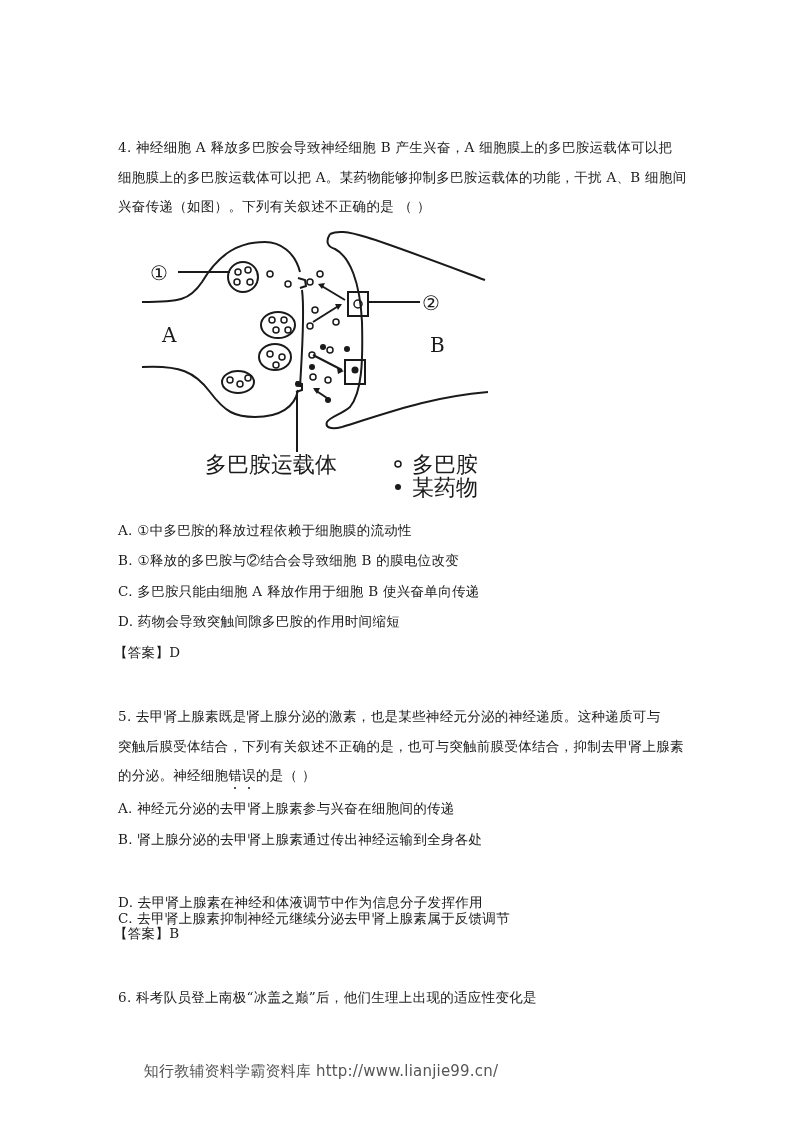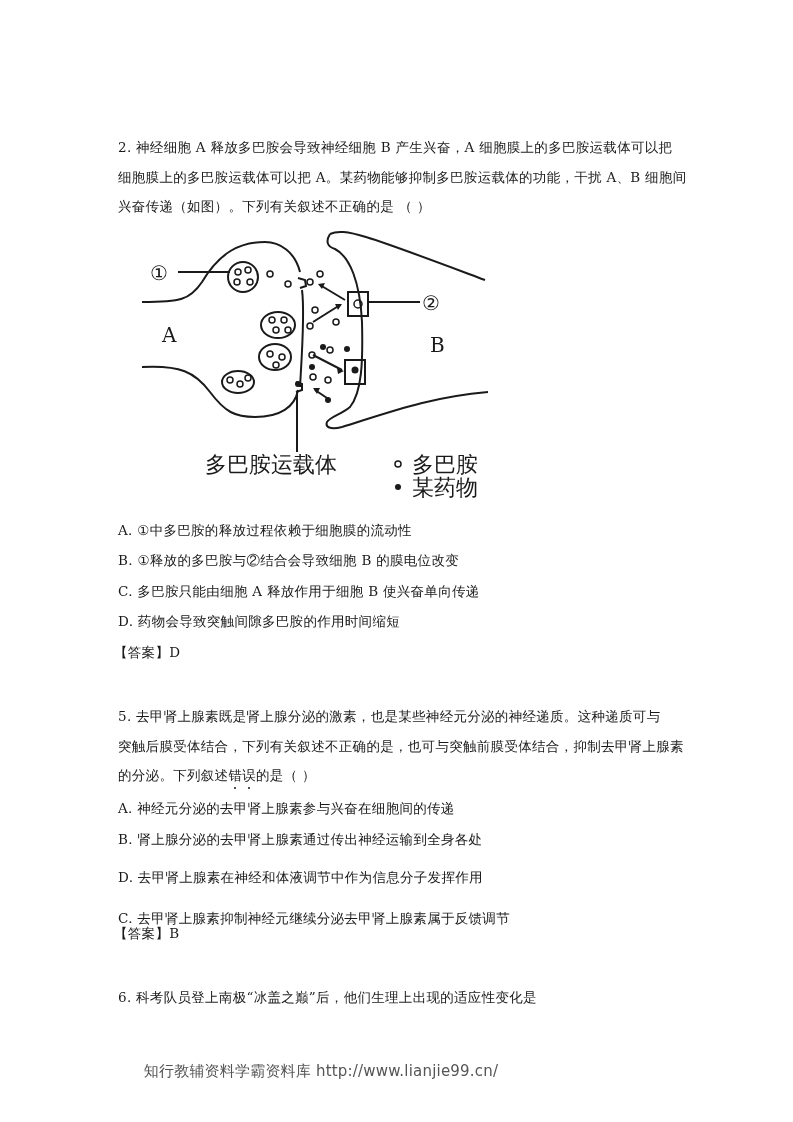--- a/index.html
+++ b/index.html
@@ -22,21 +22,21 @@
     .diagram { position: absolute; left: 130px; top: 222px; width: 370px; height: 290px; }
     .footer {
       position: absolute; left: 0; width: 642px; top: 1088px; text-align: center;
       font-family: "DejaVu Sans", "Liberation Sans", sans-serif;
       font-size: 15px; color: #555555; letter-spacing: 0.2px;
     }
   </style>
 </head>
 <body>
 
-<div class="line" style="top:138px">2.  神经细胞 A 释放多巴胺会导致神经细胞 B 产生兴奋，A 细胞膜上的多巴胺运载体可以把</div>
+<div class="line" style="top:138px">4.  神经细胞 A 释放多巴胺会导致神经细胞 B 产生兴奋，A 细胞膜上的多巴胺运载体可以把</div>
 <div class="line" style="top:168px">细胞膜上的多巴胺运载体可以把 A。某药物能够抑制多巴胺运载体的功能，干扰 A、B 细胞间</div>
 <div class="line" style="top:197px">兴奋传递（如图）。下列有关叙述不正确的是          （      ）</div>
 
 <div class="diagram">
   <svg width="370" height="290" viewBox="0 0 370 290" xmlns="http://www.w3.org/2000/svg">
     <g fill="none" stroke="#1a1a1a" stroke-width="2">
 
       <path d="M12,80 C50,80 60,78 72,60 C90,30 110,20 135,20 C150,20 165,30 170,50"></path>
       <path d="M12,145 C50,143 65,150 80,170 C95,190 105,195 125,195 C150,195 165,185 168,168"></path>
 
@@ -131,24 +131,24 @@
 
 <div class="line" style="top:521px">A.  ①中多巴胺的释放过程依赖于细胞膜的流动性</div>
 <div class="line" style="top:551px">B.  ①释放的多巴胺与②结合会导致细胞 B 的膜电位改变</div>
 <div class="line" style="top:582px">C.  多巴胺只能由细胞 A 释放作用于细胞 B 使兴奋单向传递</div>
 <div class="line" style="top:612px">D.  药物会导致突触间隙多巴胺的作用时间缩短</div>
 <div class="line" style="top:643px; left:114px">【答案】D</div>
 
 <div class="line" style="top:707px">5.  去甲肾上腺素既是肾上腺分泌的激素，也是某些神经元分泌的神经递质。这种递质可与</div>
 <div class="line" style="top:737px">突触后膜受体结合，下列有关叙述不正确的是，也可与突触前膜受体结合，抑制去甲肾上腺素</div>
 <div class="line" style="top:766px">
-  <span>的分泌。下列叙述</span><span class="emph-dot">错</span><span class="emph-dot">误</span><span>的是（      ）</span>
+  <span>的分泌。神经细胞</span><span class="emph-dot">错</span><span class="emph-dot">误</span><span>的是（      ）</span>
 </div>
 
 <div class="line" style="top:799px">A.  神经元分泌的去甲肾上腺素参与兴奋在细胞间的传递</div>
 <div class="line" style="top:830px">B.  肾上腺分泌的去甲肾上腺素通过传出神经运输到全身各处</div>
 <div class="line" style="top:909px">C.  去甲肾上腺素抑制神经元继续分泌去甲肾上腺素属于反馈调节</div>
-<div class="line" style="top:868px">D.  去甲肾上腺素在神经和体液调节中作为信息分子发挥作用</div>
+<div class="line" style="top:893px">D.  去甲肾上腺素在神经和体液调节中作为信息分子发挥作用</div>
 <div class="line" style="top:924px; left:114px">【答案】B</div>
 
 <div class="line" style="top:988px">6.  科考队员登上南极“冰盖之巅”后，他们生理上出现的适应性变化是</div>
 
 <div class="footer" style="top:1062px">知行教辅资料学霸资料库 http://www.lianjie99.cn/</div>
 
 </body></html>

